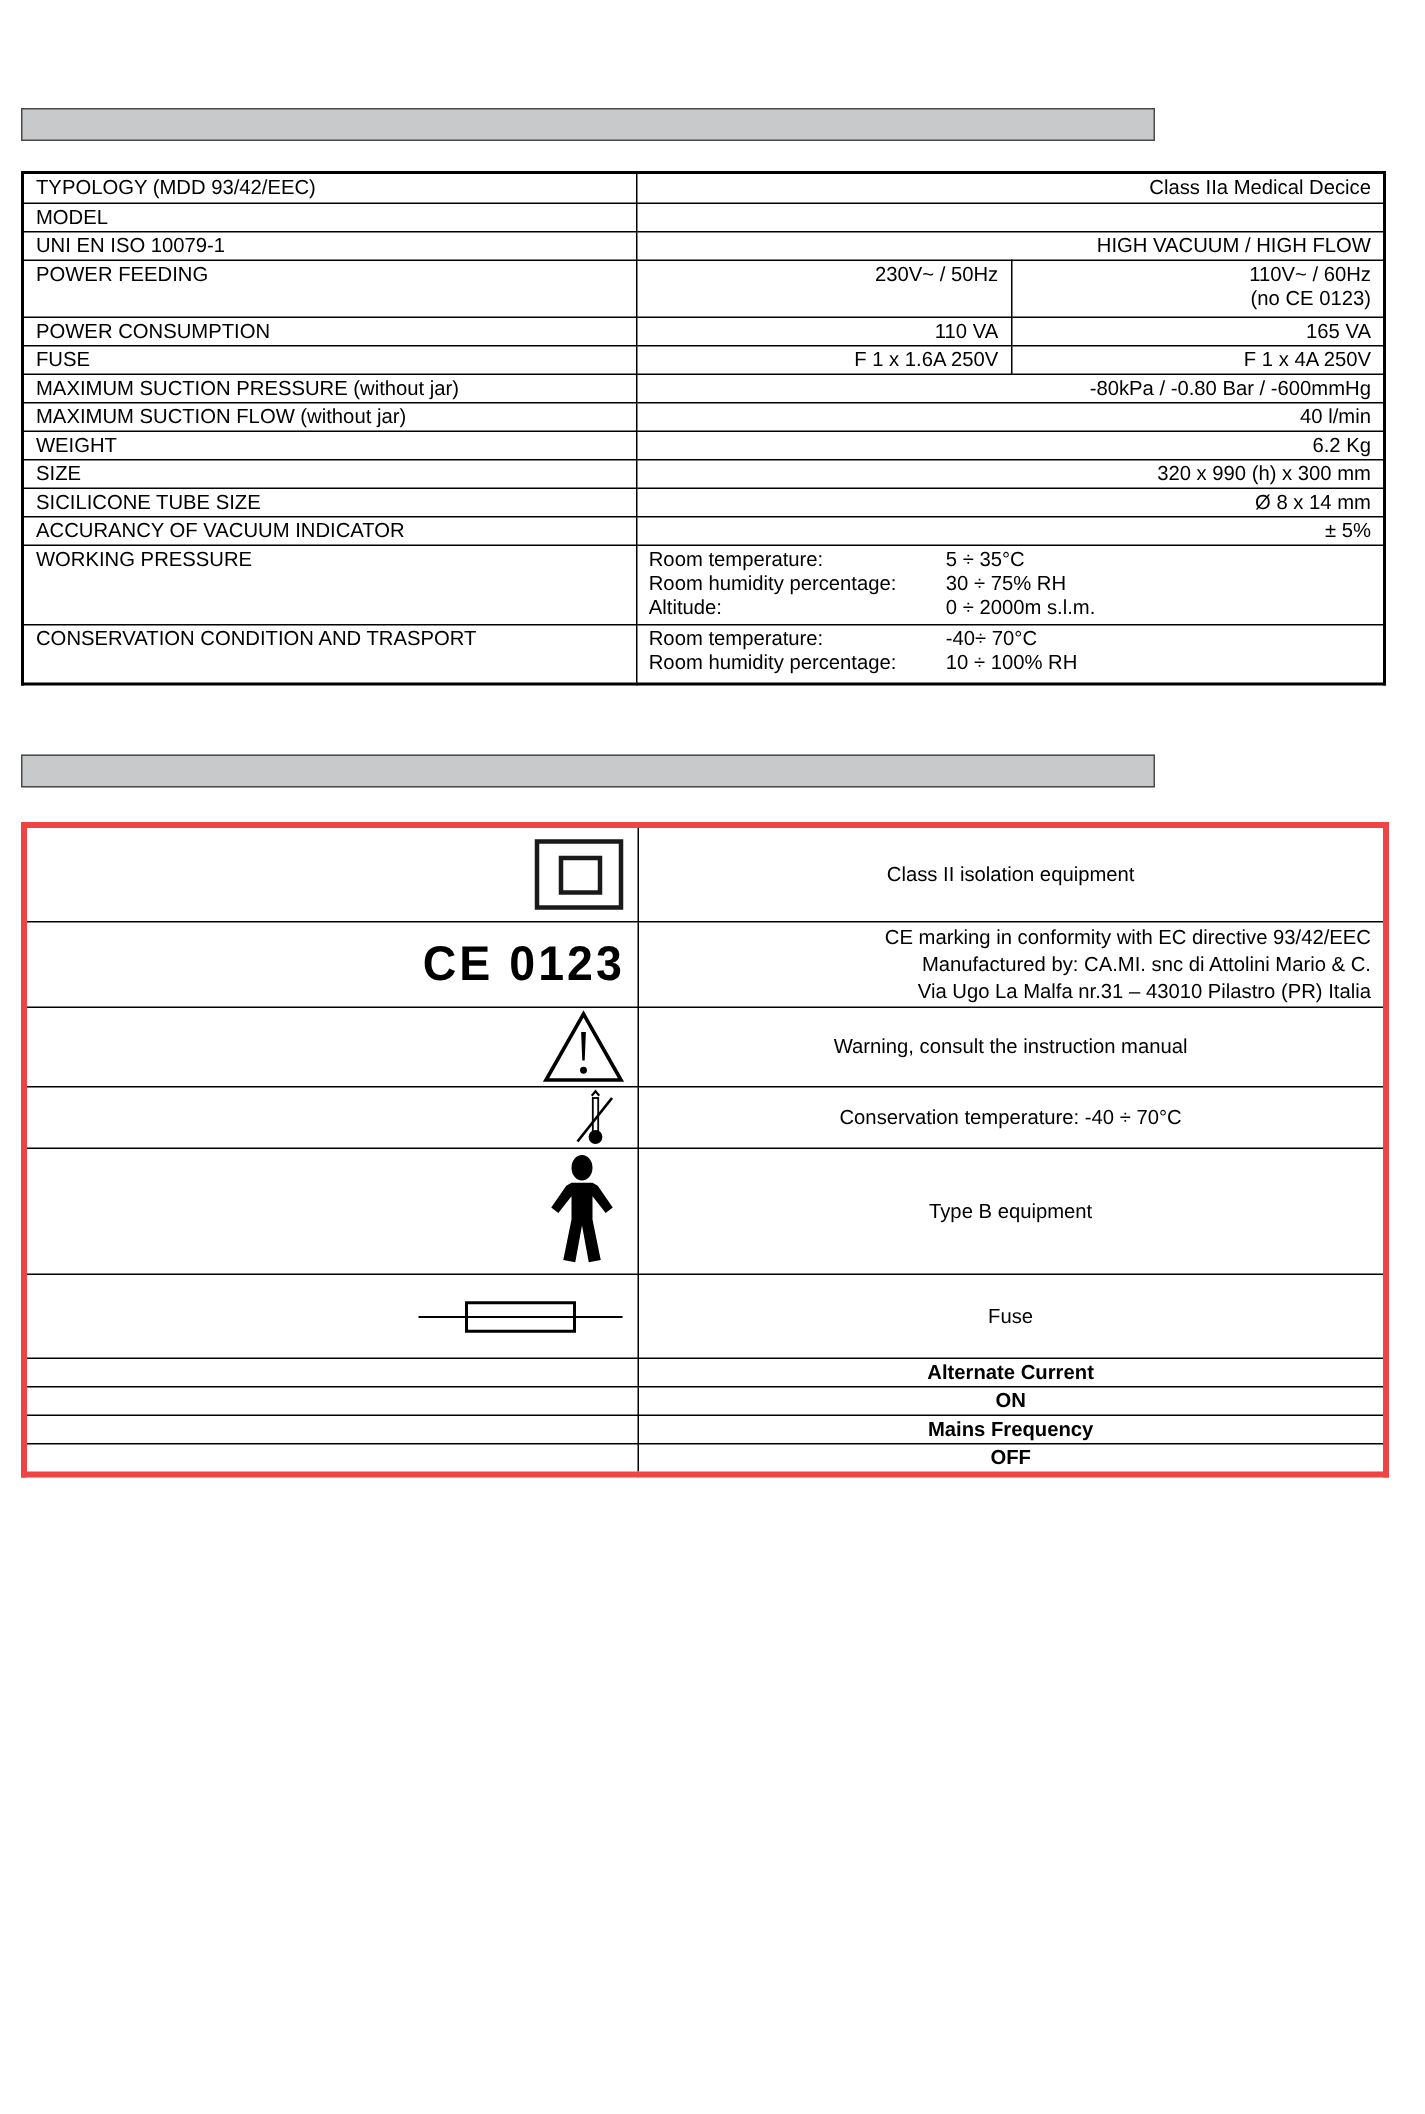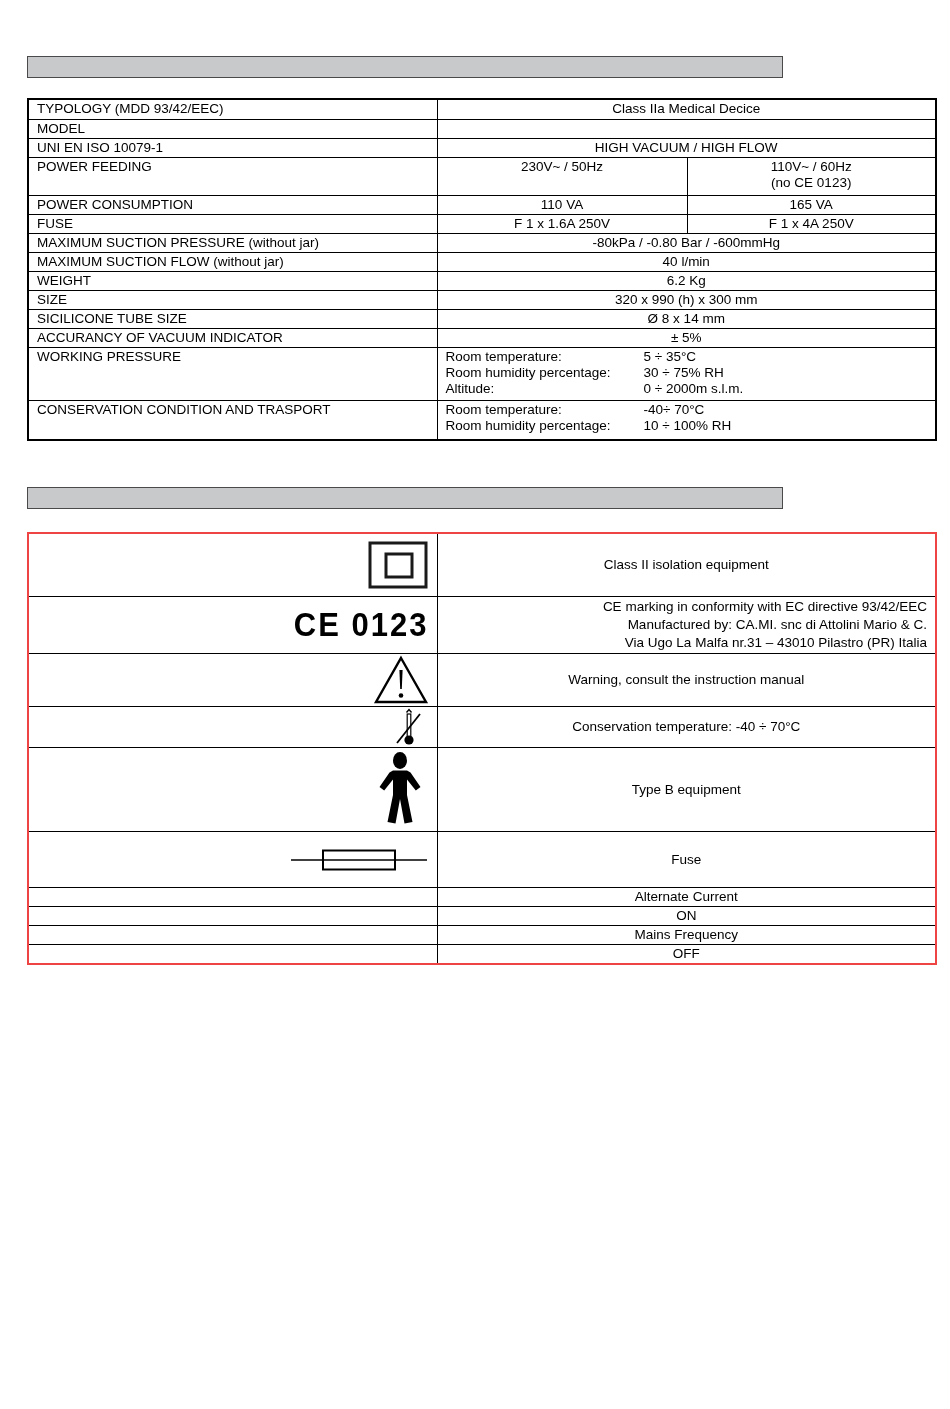--- a/index.html
+++ b/index.html
@@ -3,48 +3,48 @@
 <meta charset="utf-8">
 <style>
   html,body{margin:0;padding:0;background:#ffffff;}
   body{
     width:950px;height:1409px;
     font-family:"Liberation Sans", sans-serif;
     color:#000;
     -webkit-font-smoothing:antialiased;
   }
   .page{position:relative;width:950px;height:1409px;overflow:hidden;}
-  .content{position:absolute;left:14px;top:0;width:756px;margin-left:13px;}
+  .content{position:absolute;left:14px;top:16px;width:756px;}
 
   .section-bar{
     height:22px;
     background:#c8c9ca;
     border:1px solid #4a4a4a;
     box-sizing:border-box;
   }
   #bar1{margin-top:56px;}
   #bar2{margin-top:46px;}
 
   table{
     border-collapse:collapse;
     width:908px;
     table-layout:fixed;
     font-size:13.5px;
     line-height:16px;
   }
   #spec-table{margin-top:20px;border:2px solid #000;}
-  #symbols-table{margin-top:23px;border:2px solid #ef4444;}
+  #symbols-table{margin-top:23px;border:4px solid #ef4444;}
   td{
     border:1px solid #000;
     padding:1px 8px;
     vertical-align:top;
     overflow:hidden;
   }
   .label-cell{text-align:left;}
-  .value-cell{text-align:center;}
+  .value-cell{text-align:right;}
 
   
   .rh20 td{height:17px;}
   .rh19 td{height:16px;}
   .rh38 td{height:35px;}
   .rh53 td{height:50px;}
   .rh39 td{height:36px;}
 
   .cond-line{display:flex;text-align:left;}
   .cond-name{width:198px;flex:0 0 198px;}
@@ -53,21 +53,21 @@
   
   .icon-cell{text-align:right;vertical-align:middle;}
   .sym-text{text-align:center;vertical-align:middle;}
   .sh63 td{height:60px;}
   .sh57 td{height:54px;}
   .sh53 td{height:50px;}
   .sh46 td{height:43px;}
   .sh39 td{height:36px;}
   .sh84 td{height:81px;}
   .sh56 td{height:53px;}
-  .sh19 td{height:16px;}
+  .sh19 td{height:16px;font-weight:bold;}
 
   .ce-mark{
     font-size:31px;
     font-weight:bold;
     letter-spacing:2px;
     line-height:34px;
     transform:scaleY(1.05);
   }
   .multiline div{line-height:18px;text-align:right;}
   svg{display:inline-block;vertical-align:middle;}

